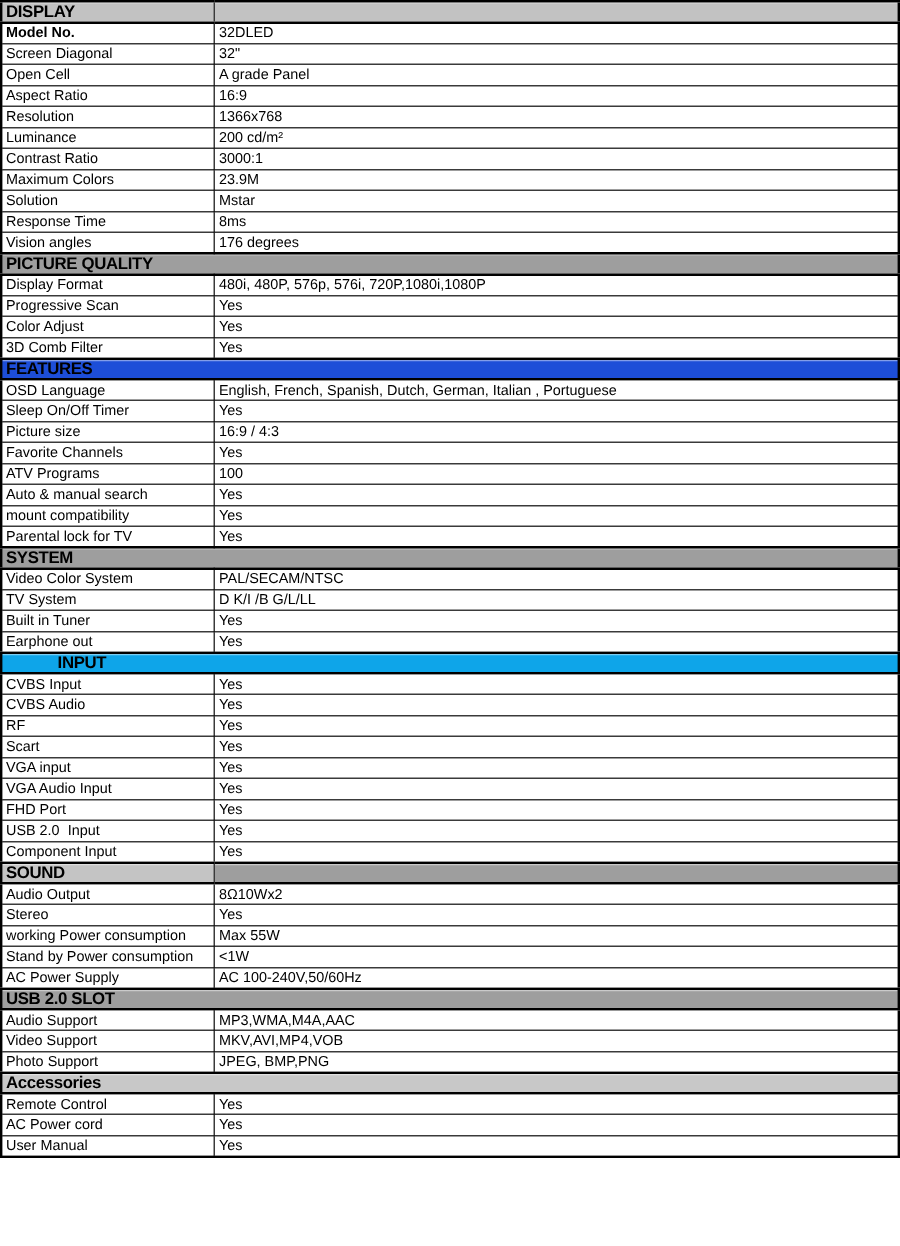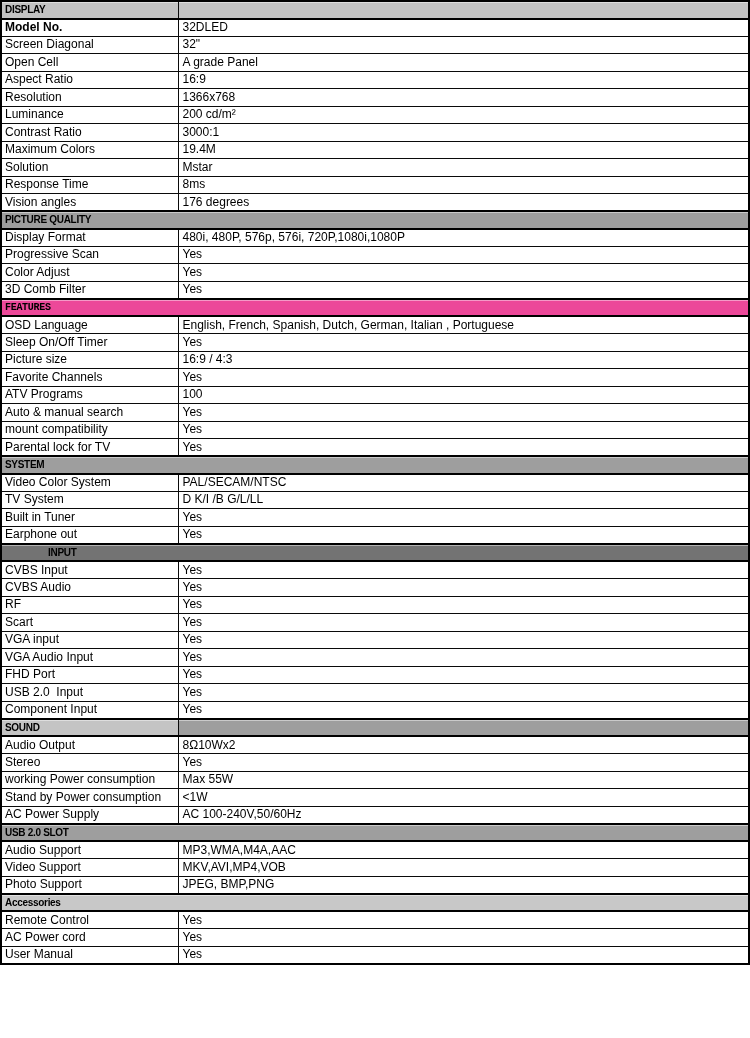--- a/index.html
+++ b/index.html
@@ -40,21 +40,21 @@
   td.lbl.bold {
     font-weight: bold;
     margin-top: 24px;
   }
   td.val {
     padding-left: 4px;
   }
   tr.hdr-row td {
     border-top: 2px solid #000;
     border-bottom: 2px solid #000;
-    font-size: 10px;
+    font-size: 14px;
     letter-spacing: -0.3px;
     box-shadow: inset 0 1px 0 rgba(255,255,255,0.45);
   }
   tr.hdr-row td.hdr-bold { font-weight: bold; }
   tr.hdr-row td.hdr-normal { font-weight: normal; }
 </style>
 </head>
 <body>
 
 <div class="sheet">
@@ -99,21 +99,21 @@
     <td class="val">200 cd/m²</td>
   </tr>
 
   <tr>
     <td class="lbl">Contrast Ratio</td>
     <td class="val">3000:1</td>
   </tr>
 
   <tr>
     <td class="lbl">Maximum Colors</td>
-    <td class="val">19.4M</td>
+    <td class="val">23.9M</td>
   </tr>
 
   <tr>
     <td class="lbl">Solution</td>
     <td class="val">Mstar</td>
   </tr>
 
   <tr>
     <td class="lbl">Response Time</td>
     <td class="val">8ms</td>
@@ -142,21 +142,21 @@
     <td class="lbl">Color Adjust</td>
     <td class="val">Yes</td>
   </tr>
 
   <tr>
     <td class="lbl">3D Comb Filter</td>
     <td class="val">Yes</td>
   </tr>
 
   <tr class="hdr-row">
-    <td class="hdr hdr-bold" colspan="2" style="background: #ec4899; font-family: Liberation Mono, monospace;">FEATURES</td>
+    <td class="hdr hdr-bold" colspan="2" style="background: #1d4ed8;">FEATURES</td>
   </tr>
 
   <tr>
     <td class="lbl">OSD Language</td>
     <td class="val">English, French, Spanish, Dutch, German, Italian , Portuguese</td>
   </tr>
 
   <tr>
     <td class="lbl">Sleep On/Off Timer</td>
     <td class="val">Yes</td>
@@ -210,21 +210,21 @@
     <td class="lbl">Built in Tuner</td>
     <td class="val">Yes</td>
   </tr>
 
   <tr>
     <td class="lbl">Earphone out</td>
     <td class="val">Yes</td>
   </tr>
 
   <tr class="hdr-row">
-    <td class="hdr hdr-bold" colspan="2" style="background: #737373; padding-left: 46px;">INPUT</td>
+    <td class="hdr hdr-bold" colspan="2" style="background: #0ea5e9; padding-left: 46px;">INPUT</td>
   </tr>
 
   <tr>
     <td class="lbl">CVBS Input</td>
     <td class="val">Yes</td>
   </tr>
 
   <tr>
     <td class="lbl">CVBS Audio</td>
     <td class="val">Yes</td>

